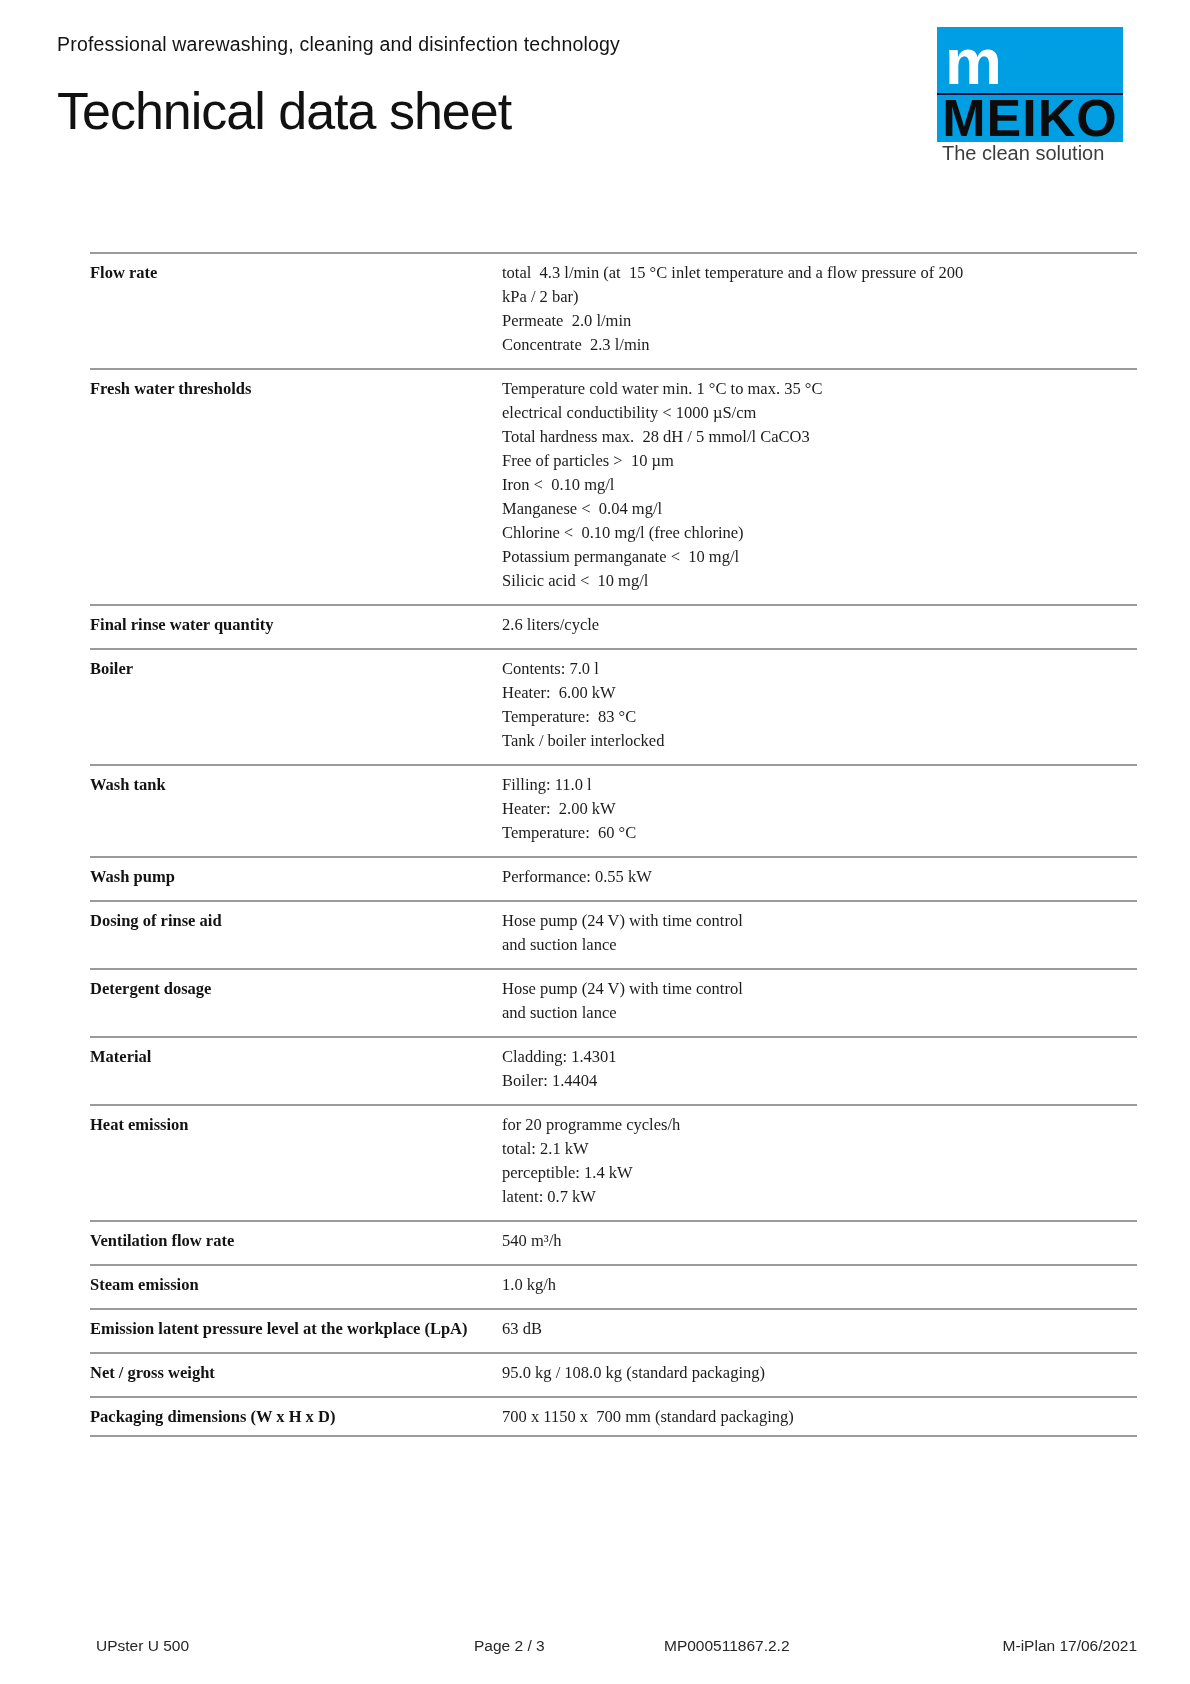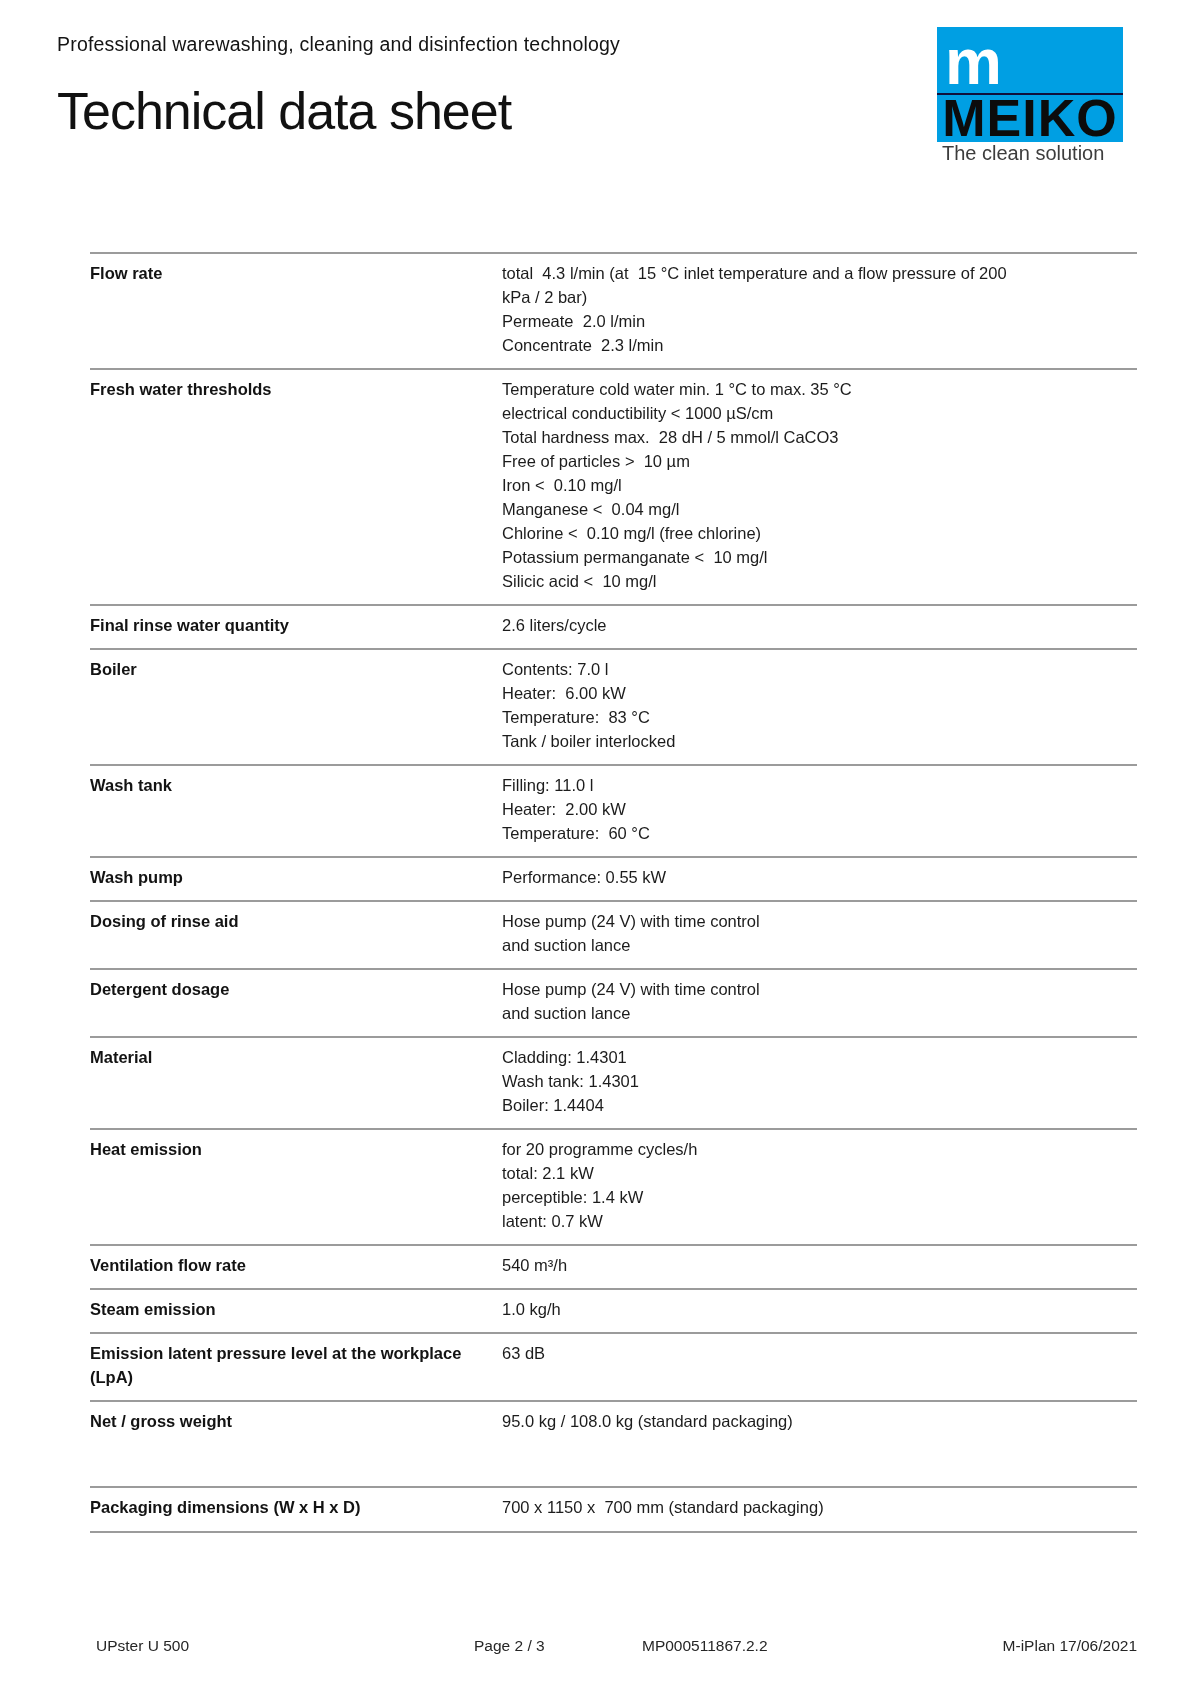--- a/index.html
+++ b/index.html
@@ -81,25 +81,25 @@
     left: 90px;
     top: 252px;
     width: 1047px;
     font-size: 16.5px;
     line-height: 24px;
   }
   .spec-row {
     display: flex;
     border-top: 2px solid #9b9b9b;
     padding: 7px 0 11px 0;
+    font-family: Liberation Serif, serif;
   }
   .spec-row:last-child {
     border-bottom: 2px solid #9b9b9b;
-    padding-bottom: 12px;
-    margin-top: 42px;
+    padding-bottom: 6px;
   }
   .spec-label {
     width: 412px;
     flex-shrink: 0;
     padding-right: 20px;
     font-weight: 700;
     color: #131313;
     white-space: pre-wrap;
   }
   .spec-value { flex: 1; color: #1c1c1c; }
@@ -111,21 +111,21 @@
     left: 96px;
     top: 1637px;
     width: 1041px;
     height: 22px;
     font-size: 15.5px;
     color: #262626;
   }
   .footer span { position: absolute; top: 0; white-space: nowrap; }
   .footer .f-model    { left: 0; }
   .footer .f-page     { left: 378px; }
-  .footer .f-doc      { left: 546px; }
+  .footer .f-doc      { left: 568px; }
   .footer .f-revision { right: 0; padding-left: 34px; }
 </style>
 </head>
 <body>
 
 <div class="page">
 
   <div class="header-left">
     <div class="subtitle">Professional warewashing, cleaning and disinfection technology</div>
     <h1 class="title">Technical data sheet</h1>
@@ -204,21 +204,20 @@
         <div class="spec-label">Detergent dosage</div>
         <div class="spec-value">
           <div class="value-line">Hose pump (24 V) with time control</div>
           <div class="value-line">and suction lance</div>
         </div>
       </div>
       <div class="spec-row">
         <div class="spec-label">Material</div>
         <div class="spec-value">
           <div class="value-line">Cladding: 1.4301</div>
-          <div class="value-line">Wash tank: 1.4301</div>
           <div class="value-line">Boiler: 1.4404</div>
         </div>
       </div>
       <div class="spec-row">
         <div class="spec-label">Heat emission</div>
         <div class="spec-value">
           <div class="value-line">for 20 programme cycles/h</div>
           <div class="value-line">total: 2.1 kW</div>
           <div class="value-line">perceptible: 1.4 kW</div>
           <div class="value-line">latent: 0.7 kW</div>

